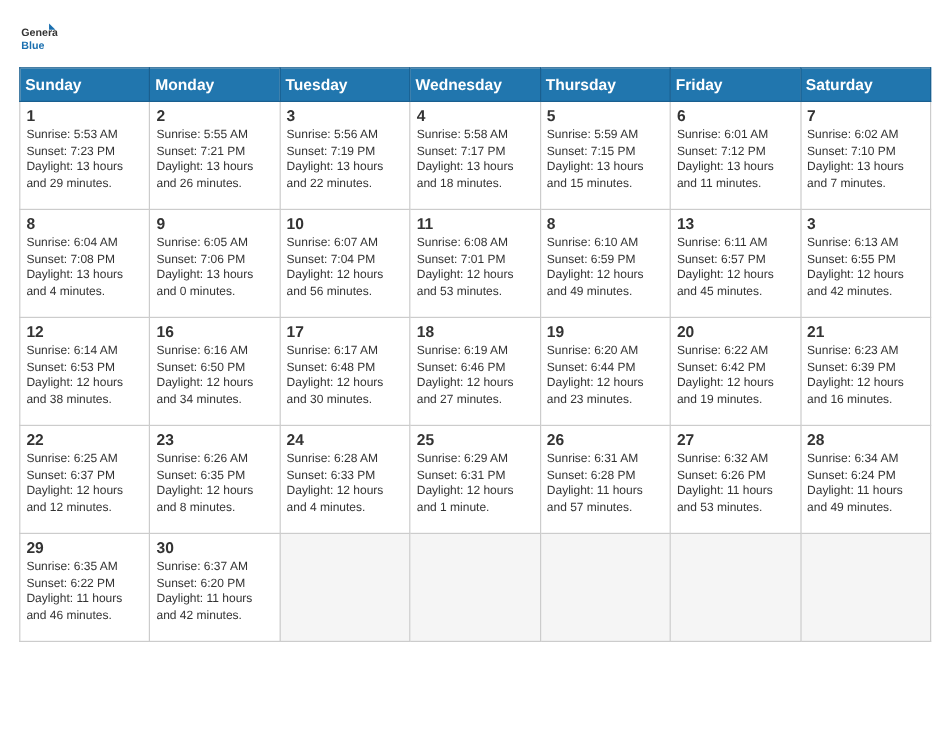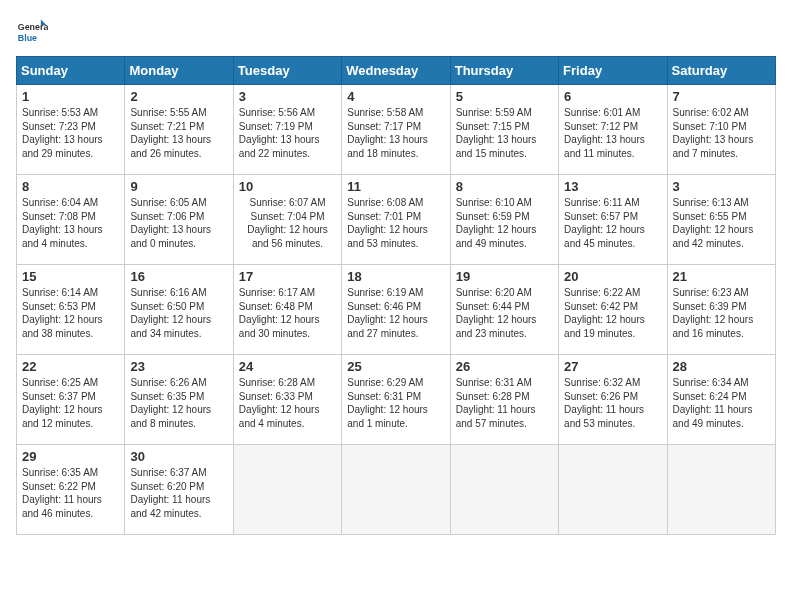--- a/index.html
+++ b/index.html
@@ -167,21 +167,21 @@
         </td>
         <td>
           <span class="day-num">9</span>
           <div class="cell-info" style="white-space: pre-line;">Sunrise: 6:05 AM
 Sunset: 7:06 PM
 Daylight: 13 hours
 and 0 minutes.</div>
         </td>
         <td>
           <span class="day-num">10</span>
-          <div class="cell-info" style="white-space: pre-line; text-align: center;">Sunrise: 6:07 AM
+          <div class="cell-info" style="white-space: pre-line;">Sunrise: 6:07 AM
 Sunset: 7:04 PM
 Daylight: 12 hours
 and 56 minutes.</div>
         </td>
         <td>
           <span class="day-num">11</span>
           <div class="cell-info" style="white-space: pre-line;">Sunrise: 6:08 AM
 Sunset: 7:01 PM
 Daylight: 12 hours
 and 53 minutes.</div>
@@ -203,21 +203,21 @@
         <td>
           <span class="day-num">3</span>
           <div class="cell-info" style="white-space: pre-line;">Sunrise: 6:13 AM
 Sunset: 6:55 PM
 Daylight: 12 hours
 and 42 minutes.</div>
         </td>
       </tr>
       <tr>
         <td>
-          <span class="day-num">15</span>
+          <span class="day-num">12</span>
           <div class="cell-info" style="white-space: pre-line;">Sunrise: 6:14 AM
 Sunset: 6:53 PM
 Daylight: 12 hours
 and 38 minutes.</div>
         </td>
         <td>
           <span class="day-num">16</span>
           <div class="cell-info" style="white-space: pre-line;">Sunrise: 6:16 AM
 Sunset: 6:50 PM
 Daylight: 12 hours

